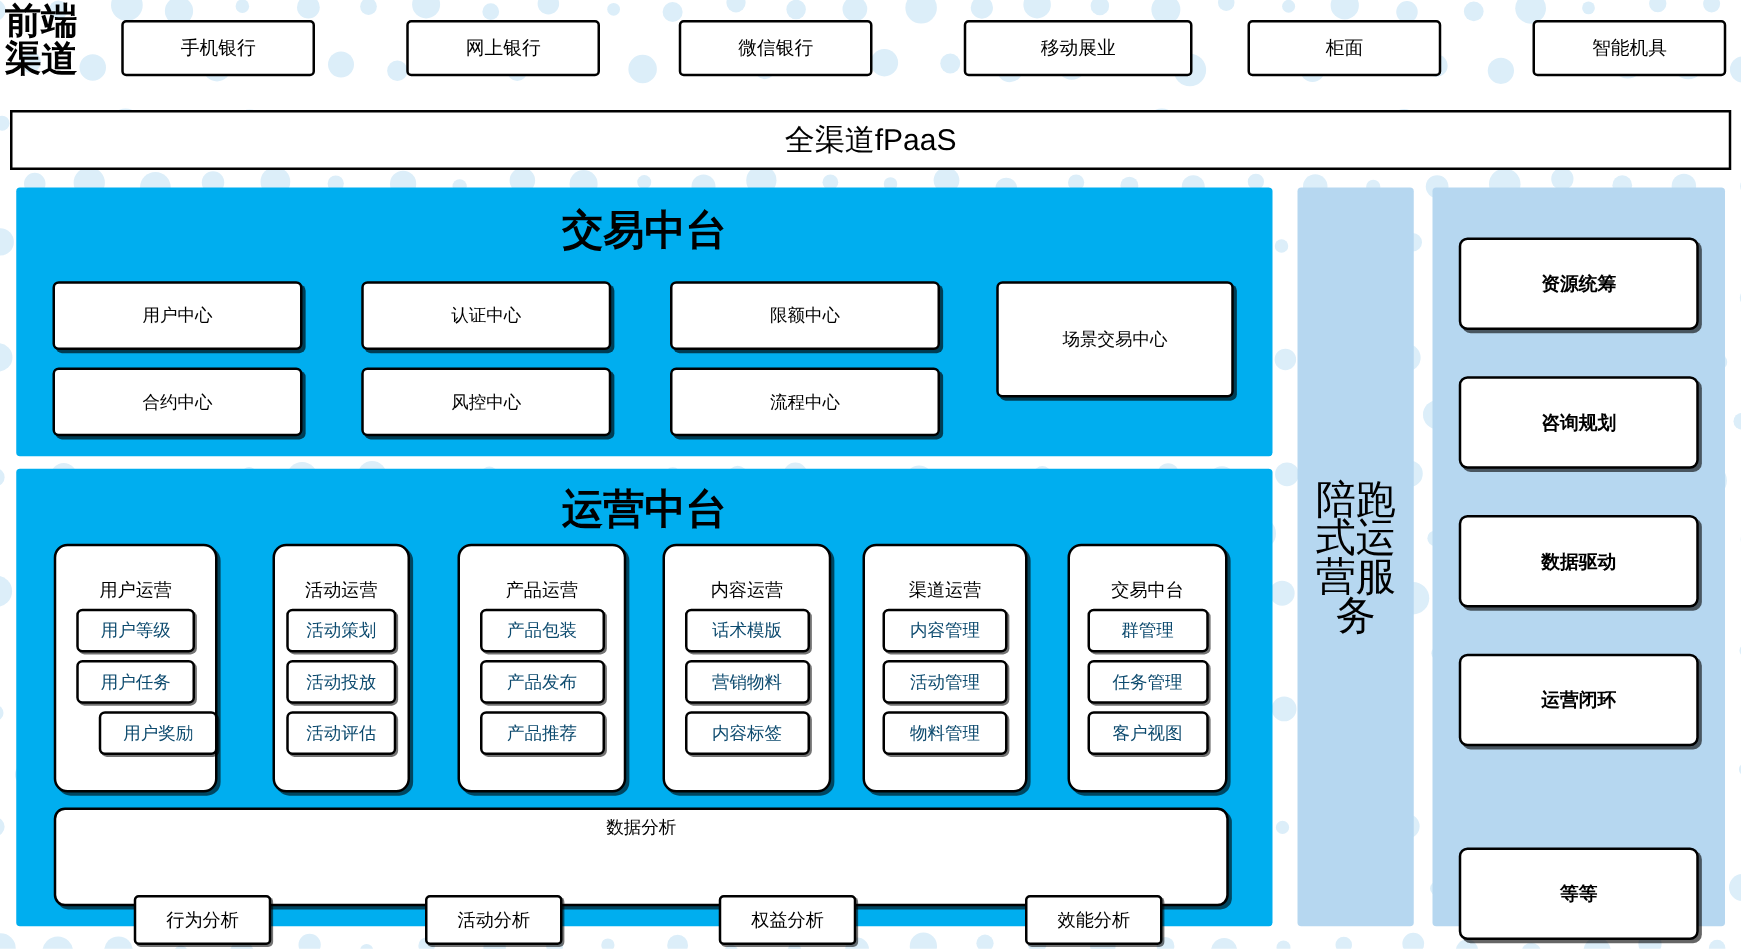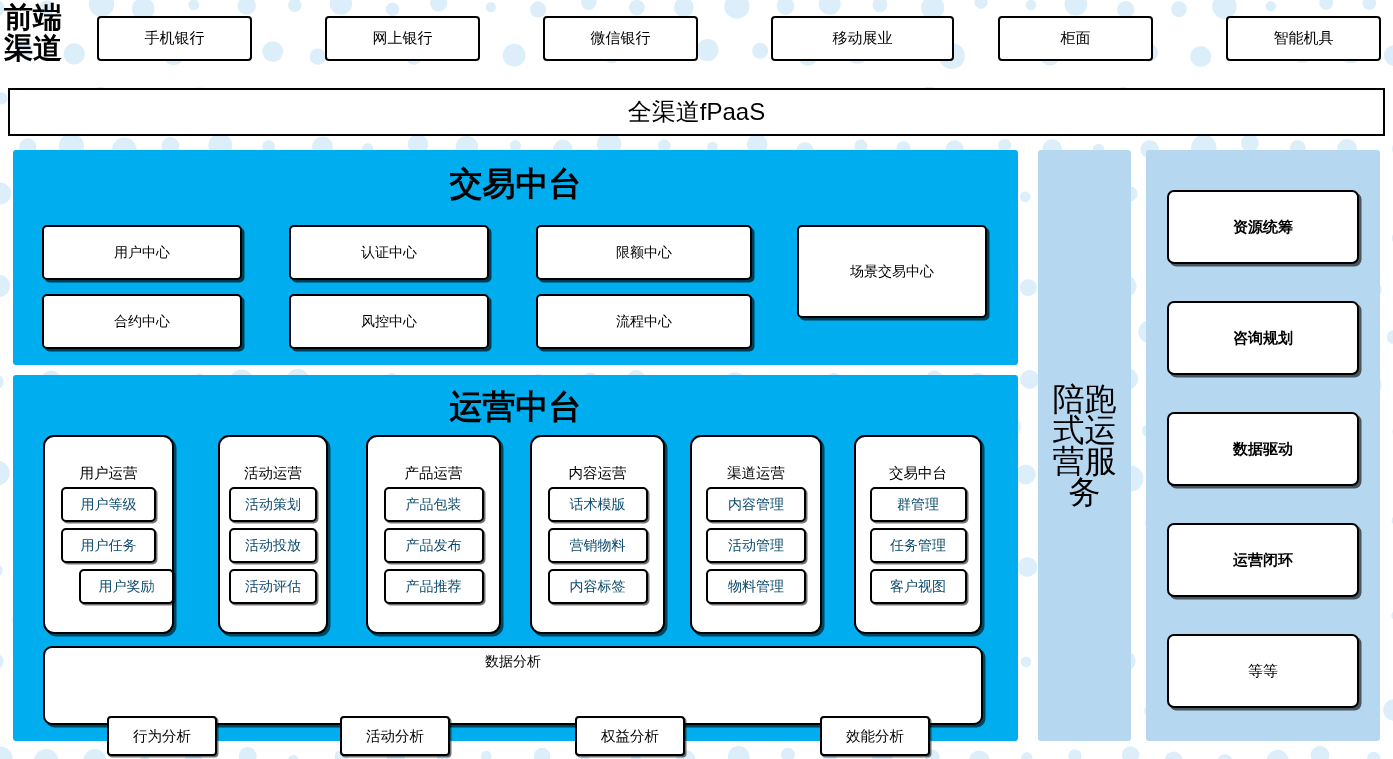--- a/index.html
+++ b/index.html
@@ -208,21 +208,21 @@
     border: 2.5px solid #000;
     border-radius: 7px;
     box-shadow: 2.5px 2.5px 0 rgba(0,0,0,0.6);
     display: flex;
     align-items: center;
     justify-content: center;
     font-size: 15px;
     font-weight: bold;
     color: #000;
   }
-  .service-box.regular { font-weight: normal; }
+  .service-box.regular { font-weight: bold; margin-top: 44px; }
 </style>
 </head>
 <body>
 
 <svg id="dots-layer" width="1393" height="759">
     <circle cx="-4.0" cy="8.2" r="8.5" fill="#DCEEF9"></circle>
     <circle cx="46.7" cy="7.9" r="7.5" fill="#DCEEF9"></circle>
     <circle cx="101.5" cy="4.1" r="12.7" fill="#DCEEF9"></circle>
     <circle cx="143.2" cy="8.8" r="11.3" fill="#DCEEF9"></circle>
     <circle cx="193.9" cy="4.9" r="5.4" fill="#DCEEF9"></circle>

